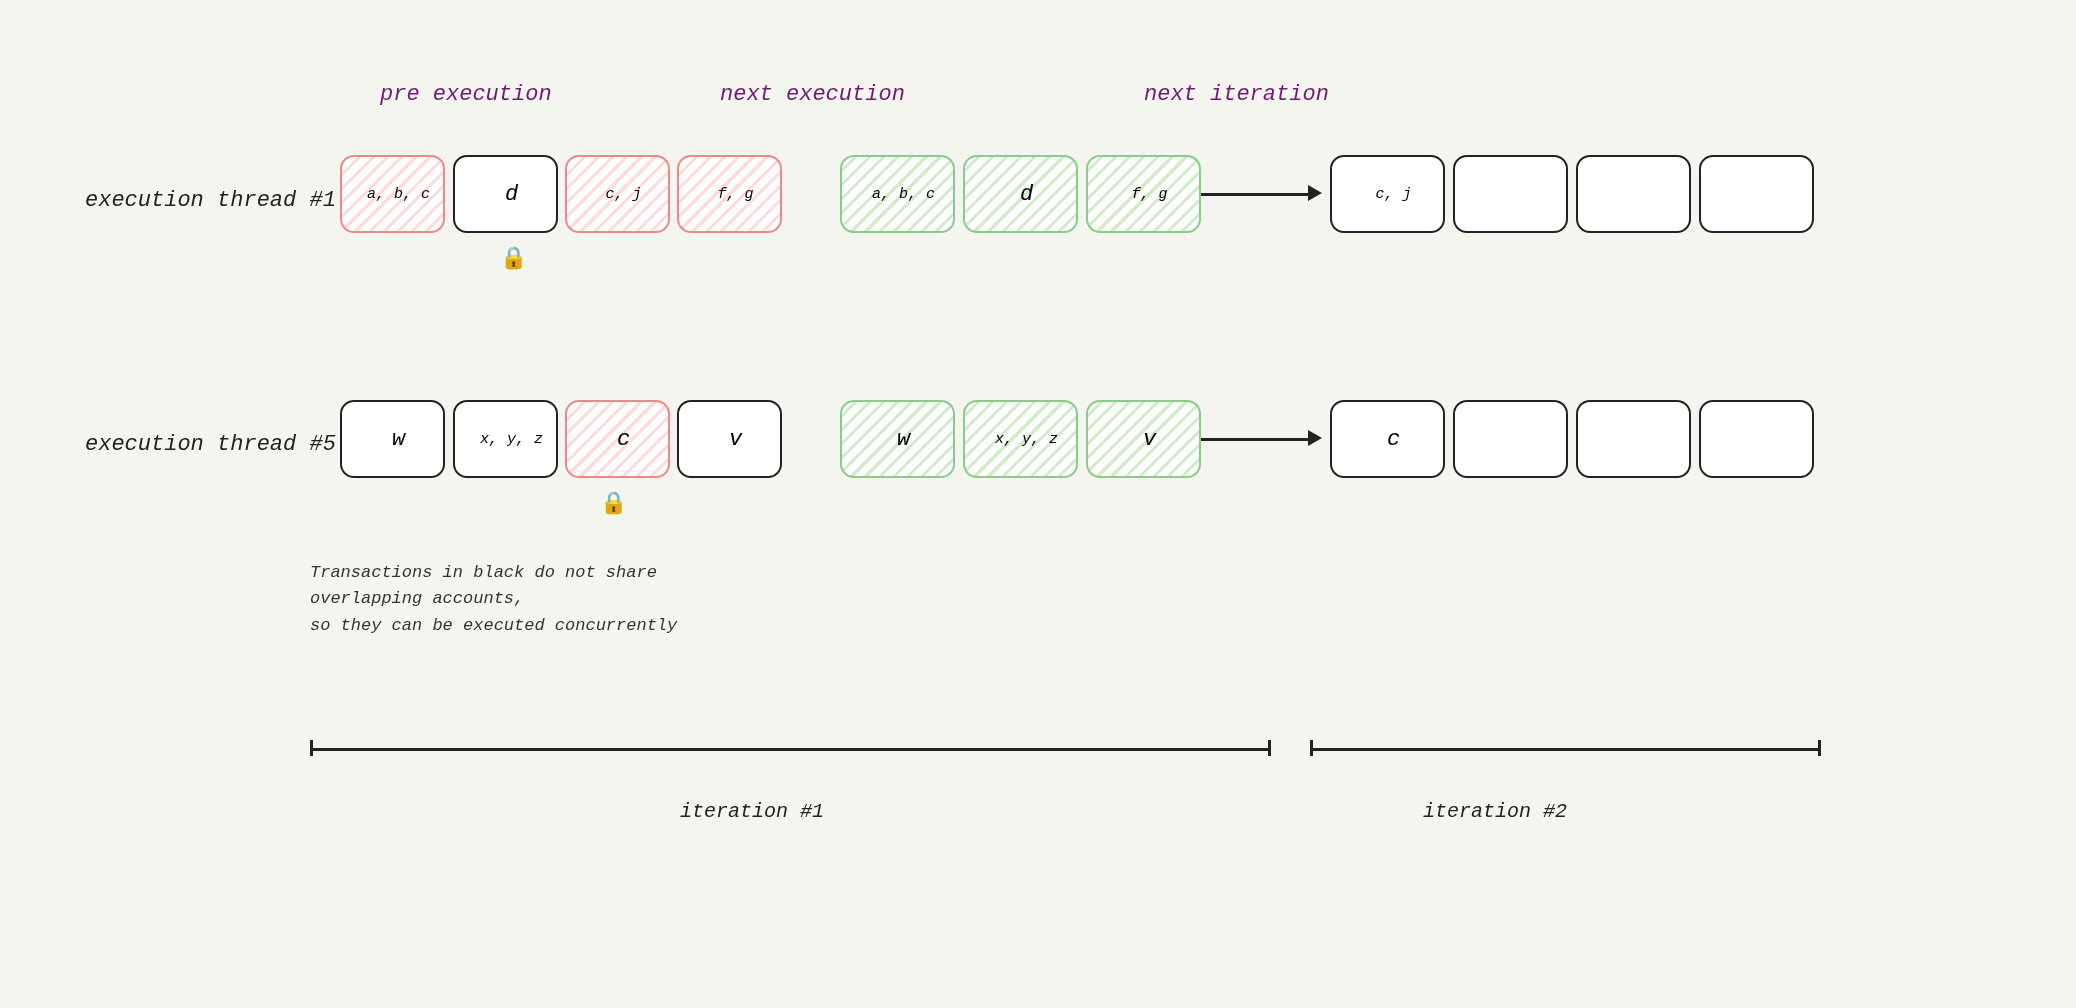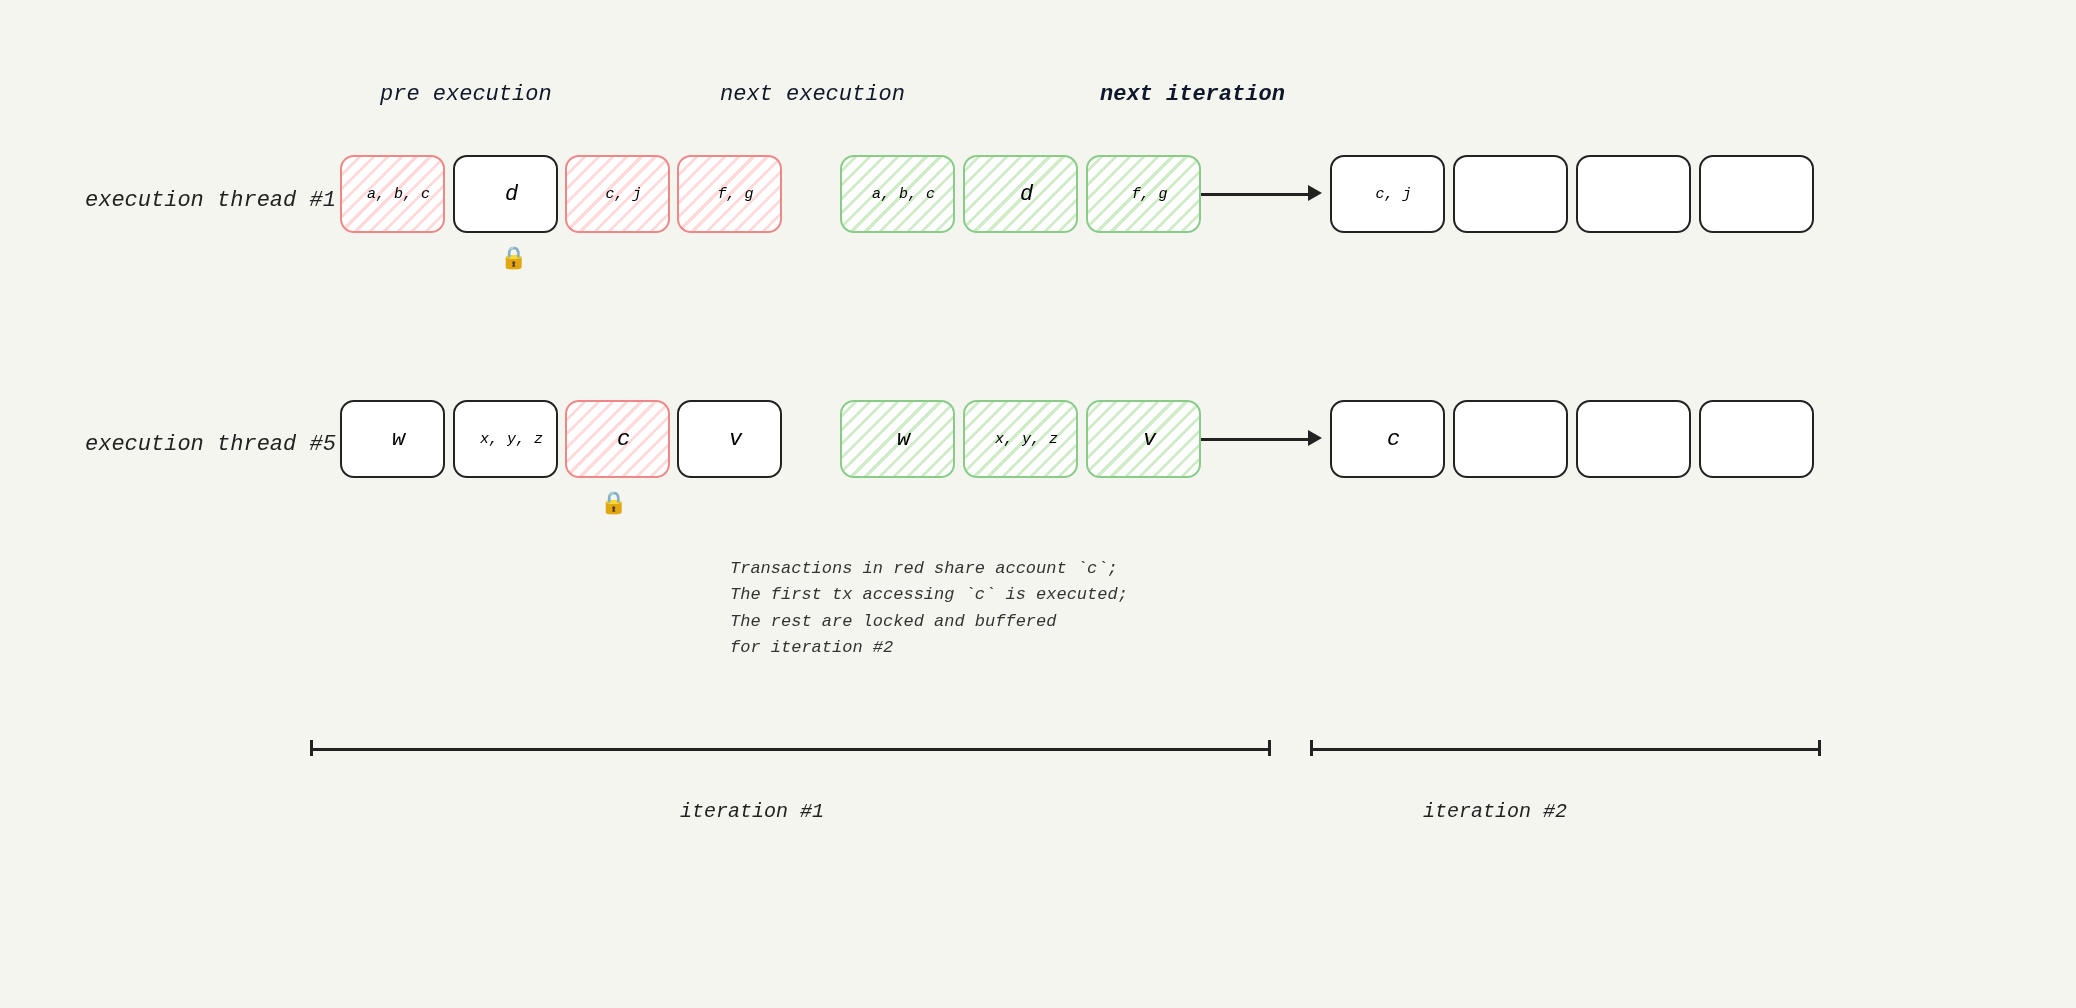--- a/index.html
+++ b/index.html
@@ -17,21 +17,21 @@
       position: absolute;
       top: 0; left: 0;
       width: 2076px;
       height: 1008px;
     }
 
     
     .col-header {
       position: absolute;
       font-size: 22px;
-      color: #0f172a;
+      color: #701a75;
       font-style: italic;
       text-align: right;
     }
 
     
     .row-label {
       position: absolute;
       font-size: 22px;
       color: #222;
       font-style: italic;
@@ -137,21 +137,21 @@
       font-style: italic;
     }
   </style>
 </head>
 <body>
 
 <div class="diagram">
 
   <div class="col-header" style="left:380px; top:82px;">pre execution</div>
   <div class="col-header" style="left:720px; top:82px;">next execution</div>
-  <div class="col-header" style="left:1100px; top:82px;font-weight:bold;">next iteration</div>
+  <div class="col-header" style="left:1144px; top:82px;">next iteration</div>
 
   <div class="row-label" style="left:52px; top:188px;">execution thread #1</div>
   <div class="row-label" style="left:52px; top:432px;">execution thread #5</div>
 
   <div class="tx-box pink-hatch" style="left:340px; top:155px; width:105px; height:78px; font-size:15px;">
     a, b, c
   </div>
 
   <div class="tx-box" style="left:453px; top:155px; width:105px; height:78px; font-size:22px;">
     d
@@ -224,25 +224,24 @@
   <div class="arrow-head" style="left:1308px; top:430px;"></div>
 
   <div class="tx-box" style="left:1330px; top:400px; width:115px; height:78px; font-size:22px;">
     c
   </div>
 
   <div class="tx-box empty" style="left:1453px; top:400px; width:115px; height:78px;"></div>
   <div class="tx-box empty" style="left:1576px; top:400px; width:115px; height:78px;"></div>
   <div class="tx-box empty" style="left:1699px; top:400px; width:115px; height:78px;"></div>
 
-
-  <div class="annot" style="left:730px; top:556px; white-space:pre-line;">Transactions in red share account `c`;
-The first tx accessing `c` is executed;
-The rest are locked and buffered
-for iteration #2</div>
+  <div class="annot" style="left:310px; top:560px; white-space:pre-line;">Transactions in black do not share
+overlapping accounts,
+so they can be executed concurrently</div>
+
 
   <div class="timeline-tick-left" style="left:310px; top:740px;"></div>
   <div class="timeline-bar" style="left:310px; top:748px; width:960px;"></div>
   <div class="timeline-tick-right" style="left:1268px; top:740px;"></div>
 
   <div class="timeline-tick-left" style="left:1310px; top:740px;"></div>
   <div class="timeline-bar" style="left:1310px; top:748px; width:510px;"></div>
   <div class="timeline-tick-right" style="left:1818px; top:740px;"></div>
 
   <div class="iter-label" style="left:680px; top:800px;">iteration #1</div>

